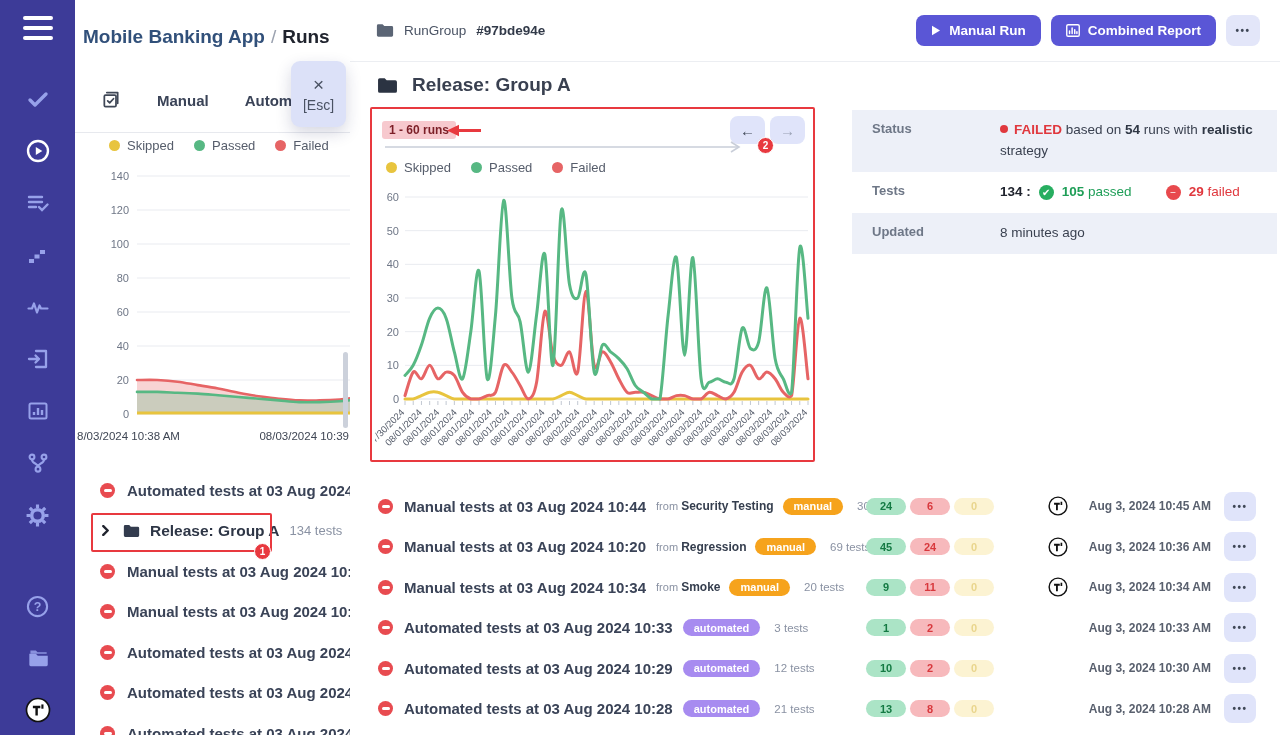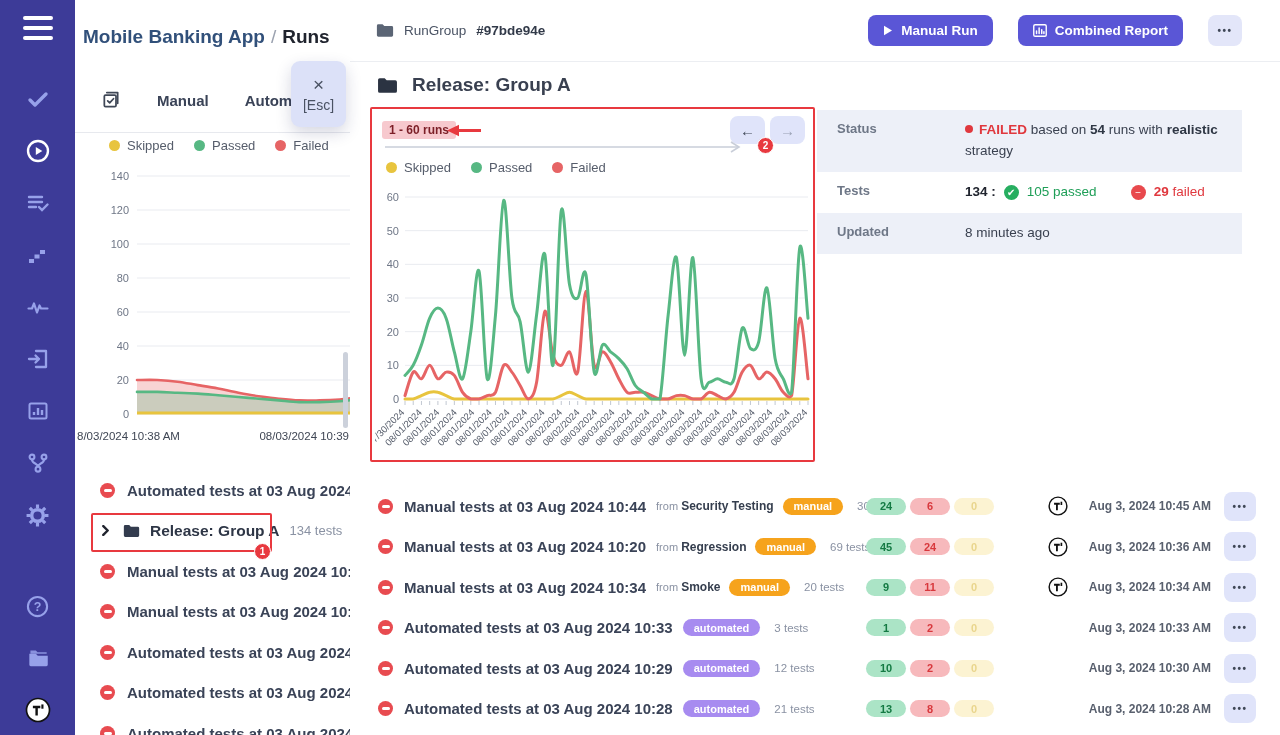--- a/index.html
+++ b/index.html
@@ -52,21 +52,21 @@
            justify-content:center;gap:3px;z-index:7}
   .esc-x{font-size:19px;line-height:19px;color:#4a5263;cursor:pointer;background:none;border:none;padding:0}
   .esc-label{font-size:14px;color:#4a5263}
 
   
   .main{position:absolute;left:350px;top:0;width:930px;height:735px;background:#fff}
   .topbar{position:absolute;left:0;top:0;width:930px;height:61px;border-bottom:1px solid #eceef2;display:flex;align-items:center}
   .crumb{margin-left:26px;display:flex;gap:10px;align-items:center;font-size:13.5px;color:#4a5364;cursor:pointer}
   .crumb .fold{color:#5b6575}
   .crumb b{color:#323a49;font-weight:800}
-  .topbar-actions{margin-left:auto;margin-right:38px;display:flex;gap:25px;align-items:center}
+  .topbar-actions{margin-left:auto;margin-right:20px;display:flex;gap:10px;align-items:center}
   .btn{height:31px;border-radius:8px;background:#5a56d6;color:#fff;font-size:13.5px;font-weight:700;
        display:flex;align-items:center;gap:8px;padding:0 15px;border:none}
   .btn svg{flex:none}
   .btn-more{width:34px;height:31px;border-radius:8px;background:#e3e6f9;color:#3f4756;border:none;
             font-size:10px;letter-spacing:1.5px;font-weight:700}
   .group-heading{position:absolute;left:27px;top:74px;display:flex;align-items:center;gap:14px}
   .group-heading .fold{color:#2b3342}
   .group-heading h1{margin:0;font-size:19px;font-weight:800;color:#394050}
 
   
@@ -79,36 +79,36 @@
   .pg-btn{width:35px;height:28px;border-radius:8px;background:#e0e4fa;border:none;font-size:15px;color:#3f4756}
   .pg-btn.next{color:#9aa2b5}
   .num-badge{position:absolute;width:15px;height:15px;background:#e8393f;border:1.5px solid #fff;border-radius:50%;
              color:#fff;font-size:10px;font-weight:700;display:flex;align-items:center;justify-content:center;z-index:3}
   .badge2{left:385px;top:28px}
   .gray-arrow{position:absolute;left:13px;top:31px}
   .card-legend{position:absolute;left:14px;top:51px}
   #main-chart{position:absolute;left:3px;top:72px;pointer-events:none}
 
   
-  .status-panel{position:absolute;left:467px;top:110px;width:425px;font-size:13.5px}
+  .status-panel{position:absolute;left:502px;top:110px;width:425px;font-size:13.5px}
   .srow{display:flex;min-height:37px;box-sizing:border-box}
   .srow.shade{background:#edf0f8}
   .srow .lab{width:128px;flex:none;padding:11px 0 0 20px;font-size:13px;font-weight:700;color:#6e7787}
   .srow .val{flex:1;padding:10px 12px 10px 0;color:#3a4150;line-height:1.55}
   .srow.first{height:62px}
   .dot-red{display:inline-block;width:8px;height:8px;border-radius:50%;background:#e0383e;margin-right:6px;vertical-align:1px}
   .red-b{color:#e0383e;font-weight:800}
   .val b{color:#2f3745;font-weight:700}
   .tests-val{display:flex;align-items:center;gap:8px}
   .tests-val .tot{font-weight:800;color:#20242e}
   .mini-circle{width:15px;height:15px;border-radius:50%;color:#fff;font-size:10px;display:inline-flex;
                align-items:center;justify-content:center;flex:none}
   .mini-circle.ok{background:#27ae60}
   .mini-circle.bad{background:#e8494d}
-  .pass-txt{color:#1e9e57}.pass-txt b{color:#1e9e57;font-weight:400}
+  .pass-txt{color:#1e9e57}.pass-txt b{color:#1e9e57;font-weight:700}
   .fail-txt{color:#e0383e}.fail-txt b{color:#e0383e;font-weight:800}
   .gap18{width:18px;flex:none}
 
   
   .runs-list{position:absolute;left:28px;top:488px;width:880px}
   .mrow{position:relative;height:36px;margin-bottom:4.5px;display:flex;align-items:center}
   .mrow .fail-ico{margin-right:11px}
   .m-title{font-size:15px;font-weight:600;color:#3a4357;margin-right:10px;cursor:pointer;white-space:nowrap}
   .from{font-size:11px;color:#8a92a3;margin-right:9px;white-space:nowrap}
   .from b{font-size:12px;color:#353e4e}

